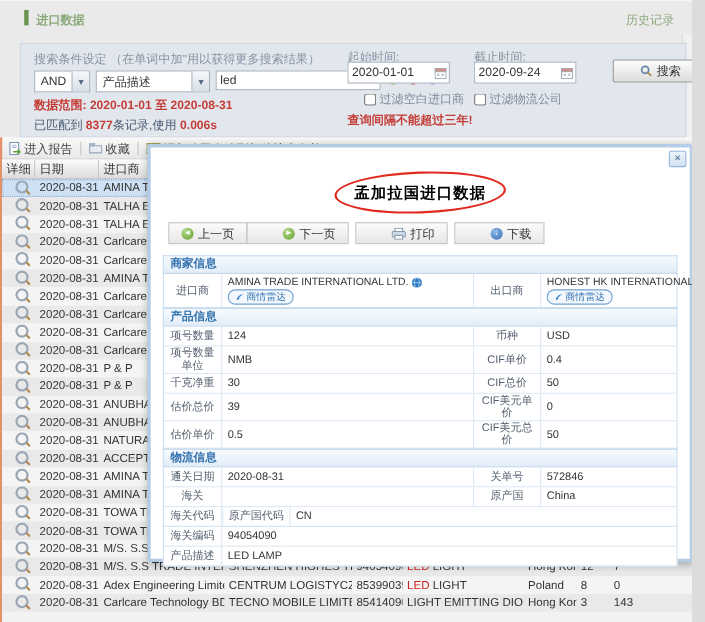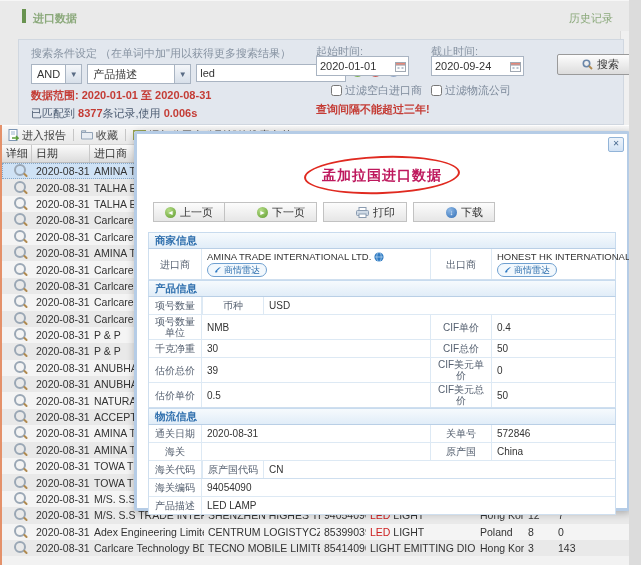--- a/index.html
+++ b/index.html
@@ -55,21 +55,21 @@
   .c5{width:110px;}.c6{width:48px;}.c7{width:30px;}.c8{width:58px;}.c9{flex:1;}
   .red-t{color:#cc2222;}
   .mag{display:inline-block;width:8px;height:8px;border:2px solid #9aa7b5;border-radius:50%;position:relative;margin-left:8px;}
   .mag::after{content:"";position:absolute;width:5px;height:2px;background:#b08a50;transform:rotate(45deg);right:-4px;bottom:-2px;border-radius:1px;}
   
   .modal{position:absolute;left:134px;top:130px;width:490px;height:374px;background:#fff;
         border:3px solid #b5cce6;border-radius:3px;box-shadow:1px 2px 8px rgba(0,0,0,.28);z-index:10;}
   .m-close{position:absolute;top:3px;right:3px;width:14px;height:13px;background:linear-gradient(#eef4fb,#d2e2f4);
         border:1px solid #92b4d8;border-radius:2px;color:#4a6c92;font-size:8px;line-height:12px;text-align:center;cursor:pointer;}
   .m-title-wrap{position:relative;margin-top:24px;height:34px;text-align:center;}
-  .m-title{position:relative;z-index:2;font-size:14px;font-weight:bold;color:#be185d;letter-spacing:1px;line-height:34px;}
+  .m-title{position:relative;z-index:2;font-size:14px;font-weight:bold;color:#000000;letter-spacing:1px;line-height:34px;}
   .ellipse{position:absolute;left:50%;top:50%;transform:translate(-50%,-50%) rotate(-2deg);
         width:152px;height:34px;border:2px solid #e02a20;border-radius:50%;}
   .m-btns{display:flex;align-items:center;margin:10px 0 0 16px;}
   .m-btn{display:flex;align-items:center;gap:4px;height:18px;padding:0 11px;background:linear-gradient(#fcfcfc,#e6e6e6);
         border:1px solid #c2c2c2;cursor:pointer;color:#333;}
   .m-btn + .m-btn{margin-left:-1px;padding-left:32px;}
   .m-btn.sp{margin-left:6px;}
   .ball{display:inline-block;width:11px;height:11px;border-radius:50%;color:#fff;font-size:7px;line-height:11px;text-align:center;font-weight:bold;}
   .ball.g{background:radial-gradient(circle at 35% 30%,#b6dd88,#5f9c2e);}
   .ball.b{background:radial-gradient(circle at 35% 30%,#8fb9e6,#2f6db5);}
@@ -574,20 +574,21 @@
               <span>商情雷达</span>
             </span>
           </div>
         </div>
       </div>
 
       <div class="sec-hd">产品信息</div>
       <div class="sec-tbl" id="product-table">
           <div class="pair-row">
             <div class="lab">项号数量</div>
+            <div class="val val1">124</div>
             <div class="lab lab2">币种</div>
             <div class="val">USD</div>
           </div>
           <div class="pair-row">
             <div class="lab">项号数量单位</div>
             <div class="val val1">NMB</div>
             <div class="lab lab2">CIF单价</div>
             <div class="val">0.4</div>
           </div>
           <div class="pair-row">

